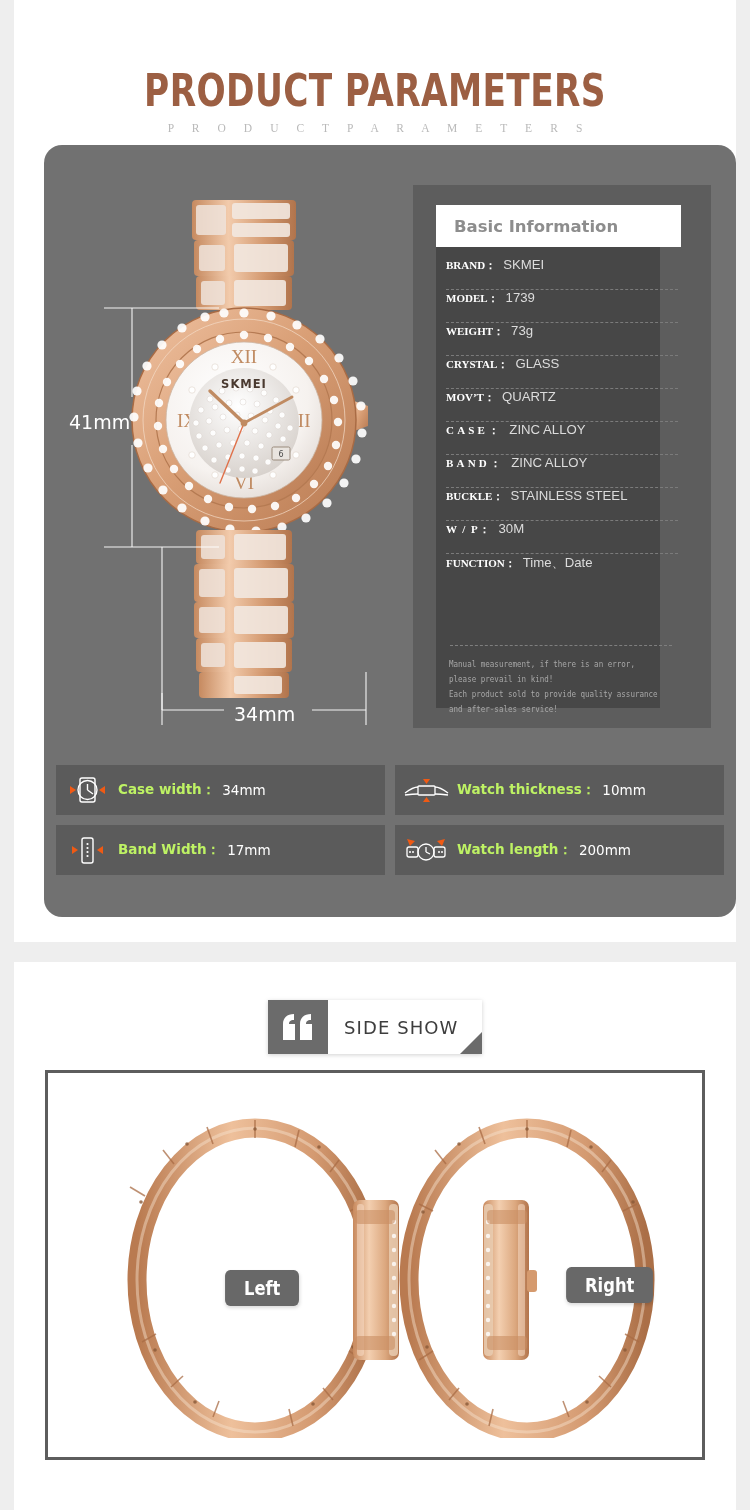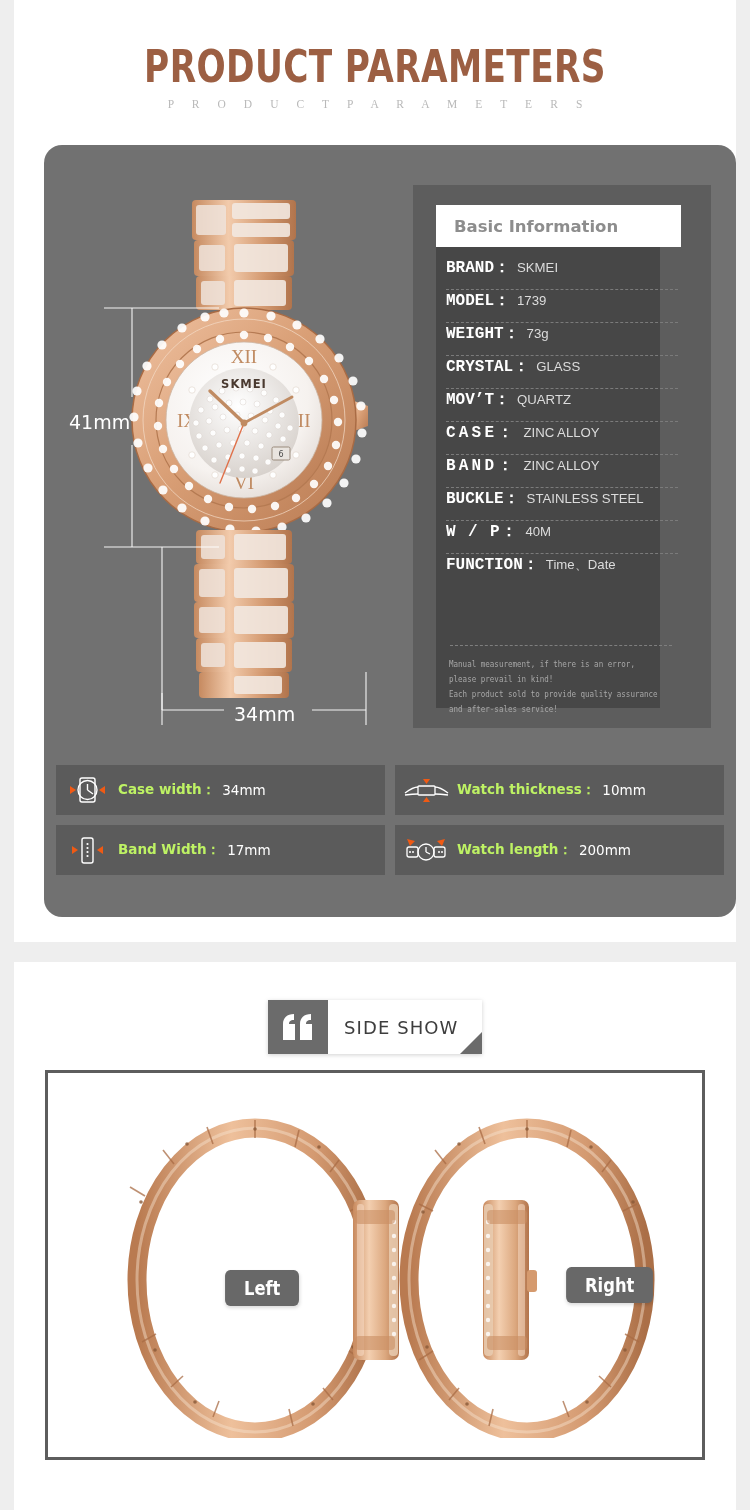--- a/index.html
+++ b/index.html
@@ -11,21 +11,21 @@
     overflow: hidden;
   }
   .page { position: relative; width: 750px; height: 1510px; }
 
   
   .section-top {
     position: absolute; left: 14px; top: 0;
     width: 722px; height: 942px;
     background: #ffffff;
   }
-  .title-wrap { padding-top: 44px; text-align: center; }
+  .title-wrap { padding-top: 68px; text-align: center; }
   .main-title {
     font-family: "DejaVu Sans", sans-serif;
     font-weight: bold;
     font-size: 44px;
     letter-spacing: 0.5px;
     color: #9c5f43;
     transform: scaleX(0.78);
     line-height: 1.04;
     white-space: nowrap;
   }
@@ -96,22 +96,22 @@
     display: flex; align-items: baseline;
     height: 33px;
     border-bottom: 1px dashed #7b7b7b;
     white-space: nowrap;
     overflow: hidden;
   }
   .spec-row:last-child { border-bottom: none; }
   .spec-key {
     color: #ffffff;
     font-weight: bold;
-    font-size: 16px;
-    font-family: Liberation Mono, monospace;
+    font-size: 11px;
+    font-family: Liberation Serif, serif;
   }
   .spec-val {
     color: #dcdcdc;
     font-size: 13.2px;
     margin-left: 7px;
     font-family: "Liberation Sans", sans-serif;
   }
   .sp-wide { letter-spacing: 3.2px; }
   .sp-mid  { letter-spacing: 1.4px; }
 
@@ -488,21 +488,21 @@
             <div class="spec-row">
               <span class="spec-key sp-wide">BAND：</span>
               <span class="spec-val">ZINC ALLOY</span>
             </div>
             <div class="spec-row">
               <span class="spec-key">BUCKLE：</span>
               <span class="spec-val">STAINLESS STEEL</span>
             </div>
             <div class="spec-row">
               <span class="spec-key sp-mid">W / P：</span>
-              <span class="spec-val">40M</span>
+              <span class="spec-val">30M</span>
             </div>
             <div class="spec-row">
               <span class="spec-key">FUNCTION：</span>
               <span class="spec-val">Time、Date</span>
             </div>
           </div>
 
           <div class="spec-note-div"></div>
           <div class="spec-note">
             <div>Manual measurement, if there is an error, please prevail in kind!</div>

